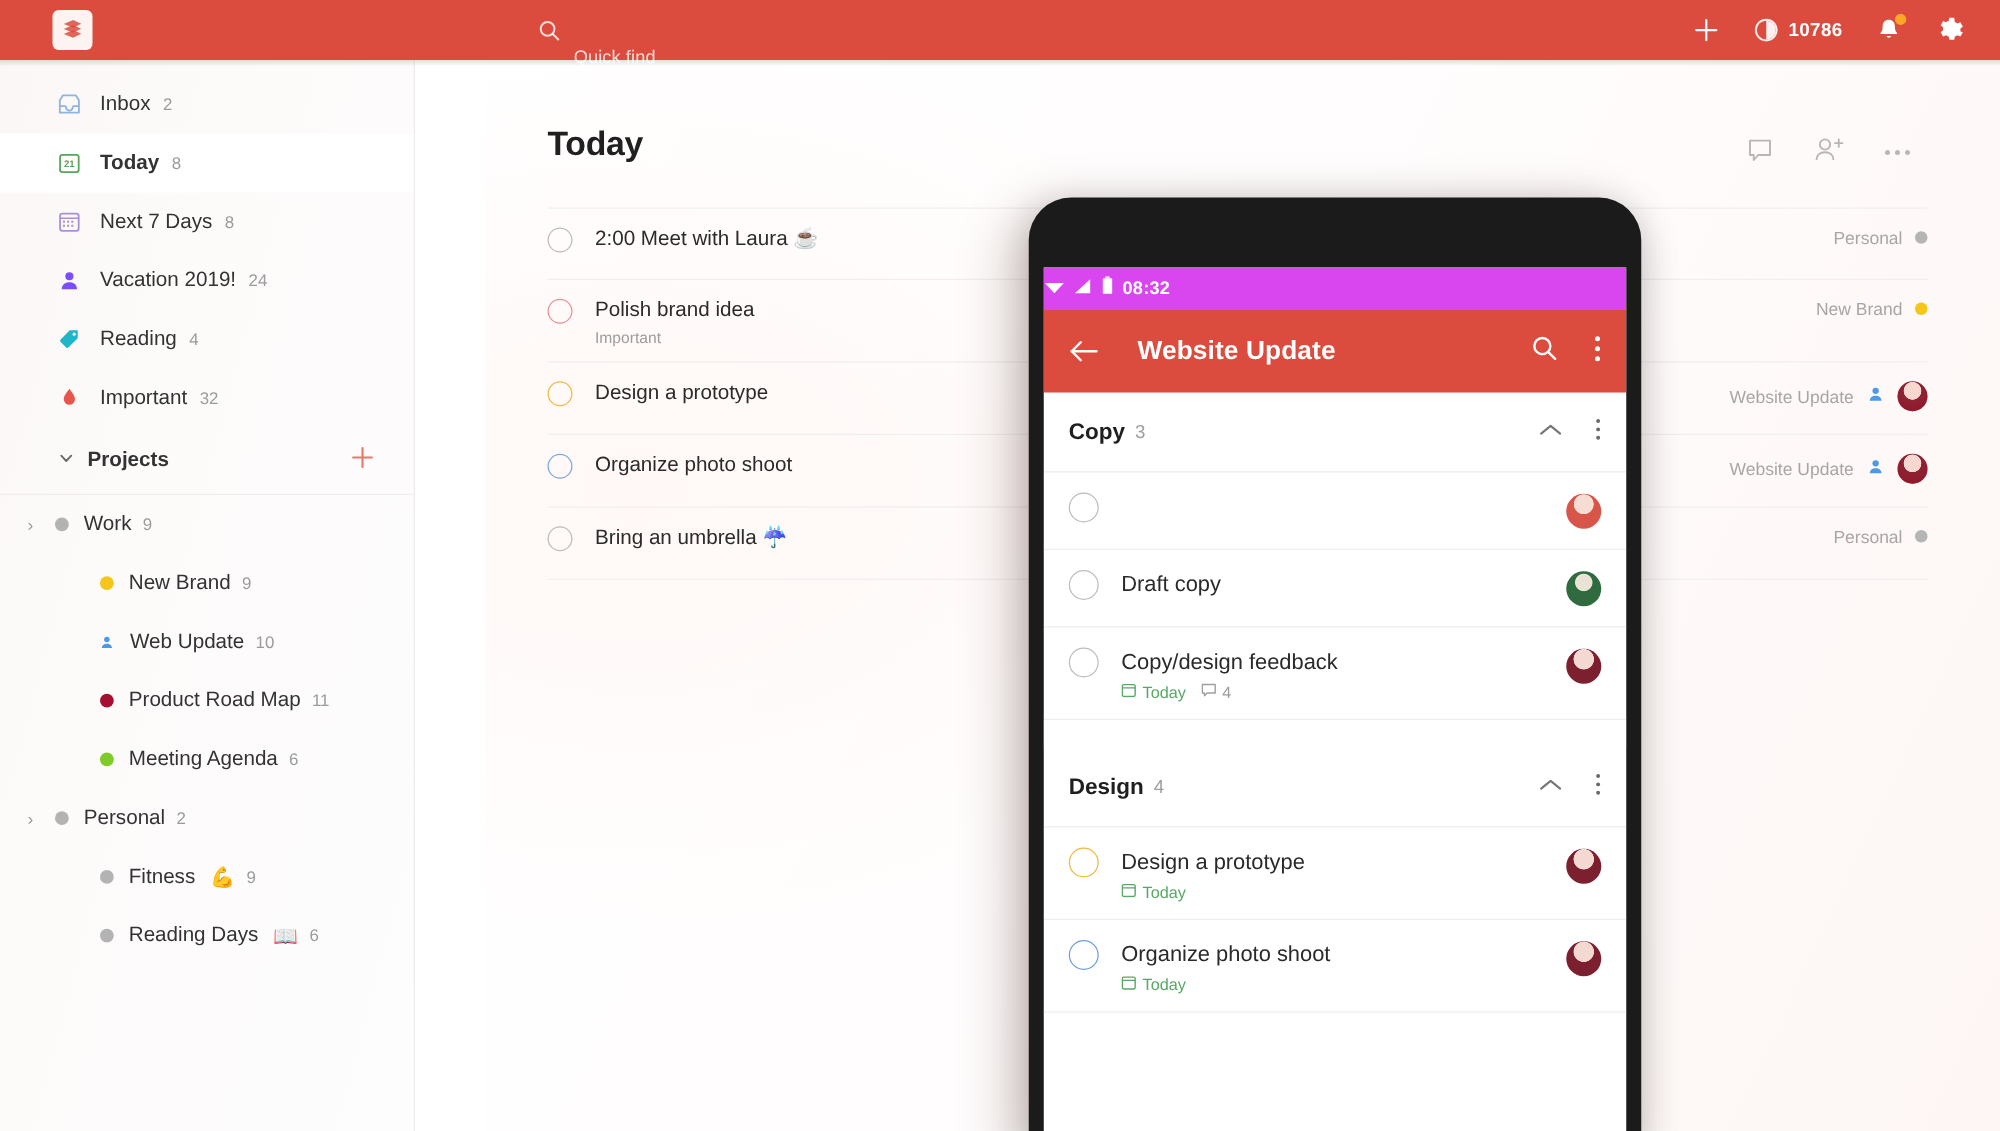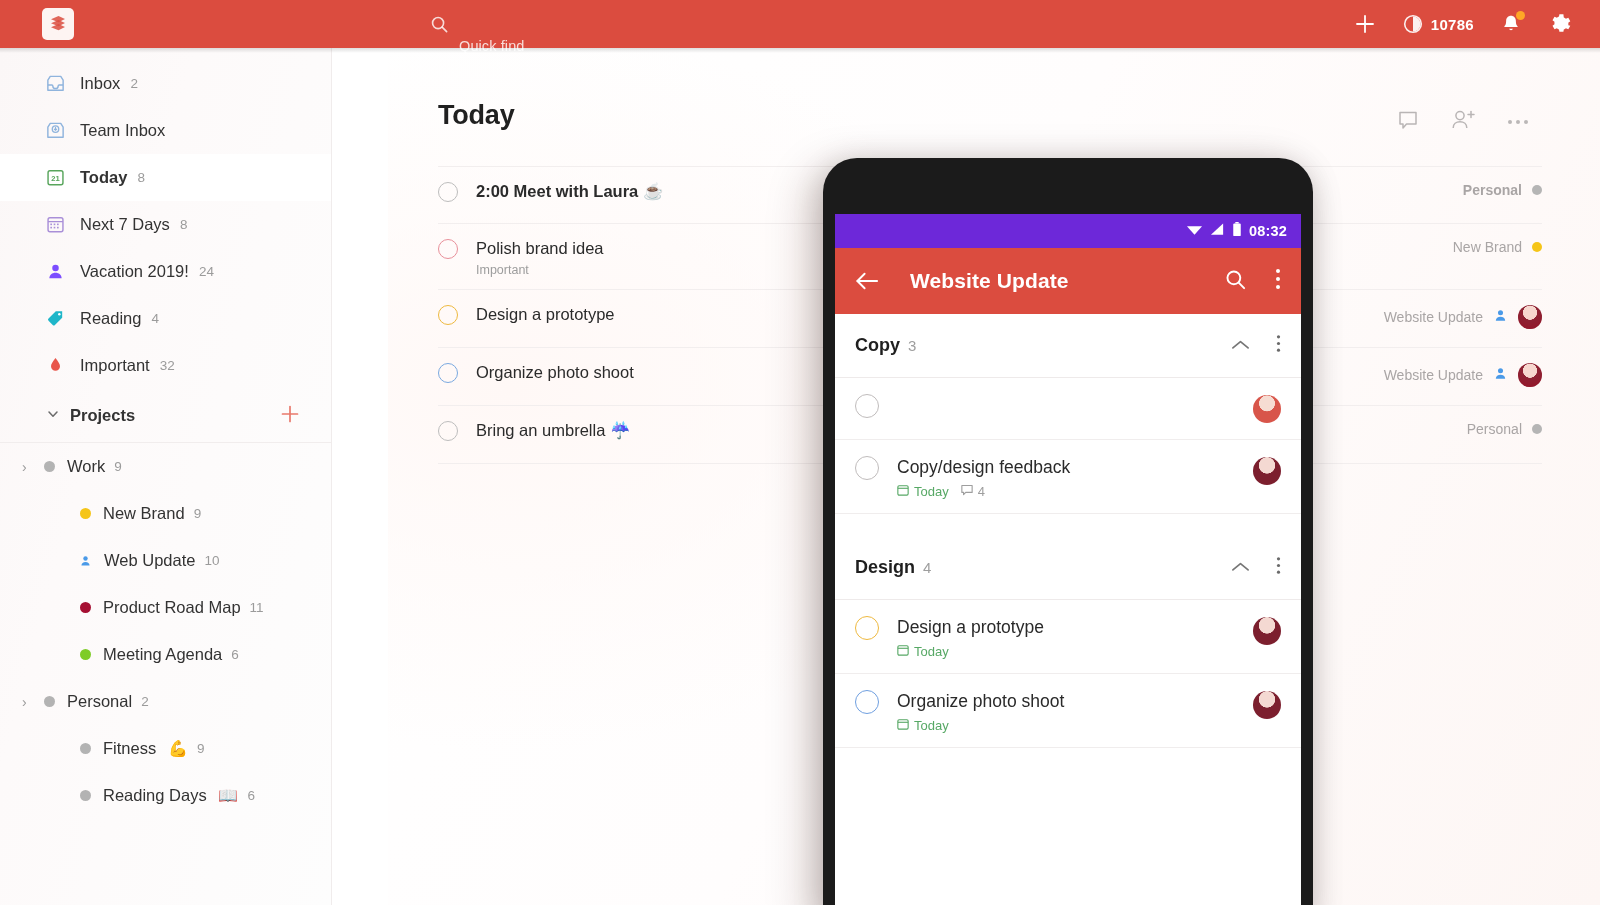--- a/index.html
+++ b/index.html
@@ -103,21 +103,21 @@
   .main-head-icons {
     position:absolute; right: 70px; top: 60px;
     display:flex; align-items:center; gap:30px;
   }
   .task-list { position:absolute; left:50px; top:118px; right:58px; }
   .task-row {
     position:relative; min-height:58px; display:flex; align-items:flex-start;
     padding-top: 14px; padding-bottom:12px;
     border-bottom: 1px solid #f2eeee;
   }
-  .task-row.first { border-top: 1px solid #f2eeee; font-weight: bold; }
+  .task-row.first { border-top: 1px solid #f2eeee; }
   .chk {
     width:20px;height:20px;border-radius:50%;border:1.6px solid #bdbdbd;
     flex:0 0 20px; margin-top:1px; margin-right:18px; cursor:pointer; background:transparent;
   }
   .task-main { flex:1 1 auto; }
   .task-title { font-size:16.5px; color:#2b2b2b; line-height:20px; }
   .task-sub { font-size:12.5px; color:#9d9d9d; margin-top:5px; }
   .task-right {
     display:flex; align-items:center; gap:10px; margin-left:auto;
     font-size:14px; color:#a9a5a5; white-space:nowrap; padding-top:1px;
@@ -141,22 +141,22 @@
     border-radius: 34px 34px 0 0;
     box-shadow: -14px 10px 44px rgba(60,20,10,.22), 0 6px 30px rgba(0,0,0,.18);
     z-index: 30;
     overflow:hidden;
   }
   .phone-screen {
     position:absolute; left:12px; top:56px; width:466px; height:704px;
     background:#fff; overflow:hidden;
   }
   .status-bar {
-    height:34px; background:#6d28d9; display:flex; align-items:center;
-    justify-content:flex-end; padding-right:14px; gap:7px;
+    height:34px; background:#d946ef; display:flex; align-items:center;
+    padding-right:14px; gap:7px;
   }
   .status-time { color:#fff; font-size:14.5px; font-weight:600; letter-spacing:.2px; }
   .app-bar {
     height:66px; background:#db4c3f; display:flex; align-items:center;
     padding: 0 20px; gap: 0;
   }
   .app-bar .back { margin-right:30px; cursor:pointer; display:flex; }
   .app-bar .atitle { color:#fff; font-size:21px; font-weight:700; letter-spacing:.1px; }
   .app-bar .aright { margin-left:auto; display:flex; align-items:center; gap:28px; }
 
@@ -248,31 +248,20 @@
       <span class="nav-icon">
         <svg width="21" height="21" viewBox="0 0 22 22">
           <path d="M3 7.5 L5.5 3.5 h11 L19 7.5 V18 H3 Z" fill="none" stroke="#8fb4dd" stroke-width="1.5" stroke-linejoin="round"></path>
           <path d="M3 12.5 h4.2 a1 1 0 0 1 1 1 a2.8 2.8 0 0 0 5.6 0 a1 1 0 0 1 1-1 H19" fill="none" stroke="#8fb4dd" stroke-width="1.5"></path>
         </svg>
       </span>
       <span class="label">Inbox</span>
       <span class="count">2</span>
     </div>
 
-    <div class="nav-item">
-      <span class="nav-icon">
-        <svg width="21" height="21" viewBox="0 0 22 22">
-          <path d="M3 7.5 L5.5 3.5 h11 L19 7.5 V18 H3 Z" fill="none" stroke="#8fb4dd" stroke-width="1.5" stroke-linejoin="round"></path>
-          <circle cx="11" cy="9.5" r="3.4" fill="none" stroke="#8fb4dd" stroke-width="1.4"></circle>
-          <path d="M11 7.6 v3.2 M9.7 9.5 l1.3 1.3 l1.3-1.3" fill="none" stroke="#8fb4dd" stroke-width="1.2" stroke-linecap="round"></path>
-        </svg>
-      </span>
-      <span class="label">Team Inbox</span>
-      <span class="count"></span>
-    </div>
 
     <div class="nav-item active">
       <span class="nav-icon">
         <svg width="21" height="21" viewBox="0 0 22 22">
           <rect x="3.2" y="4" width="15.6" height="14.5" rx="2" fill="none" stroke="#58a55c" stroke-width="1.5"></rect>
           <text x="11" y="14.6" font-size="8" fill="#58a55c" text-anchor="middle" font-family="Liberation Sans, sans-serif">21</text>
         </svg>
       </span>
       <span class="label">Today</span>
       <span class="count">8</span>
@@ -578,20 +567,27 @@
               </svg>
           </span>
         </span>
       </div>
 
       <div class="m-row">
         <span class="m-chk" style="border-color:#c0bcbc"></span>
         <span class="m-av av-a"></span>
       </div>
 
+      <div class="m-row">
+        <span class="m-chk" style="border-color:#c0bcbc"></span>
+        <span class="m-body">
+          <span class="m-title">Draft copy</span>
+        </span>
+        <span class="m-av av-b"></span>
+      </div>
 
       <div class="m-row">
         <span class="m-chk" style="border-color:#c0bcbc"></span>
         <span class="m-body">
           <span class="m-title">Copy/design feedback</span>
           <span class="m-meta">
             <span class="mi">
               <span>
                 <svg width="12" height="12" viewBox="0 0 14 14">
                     <rect x="1" y="2" width="12" height="11" rx="1.5" fill="none" stroke="#57a865" stroke-width="1.3"></rect>

